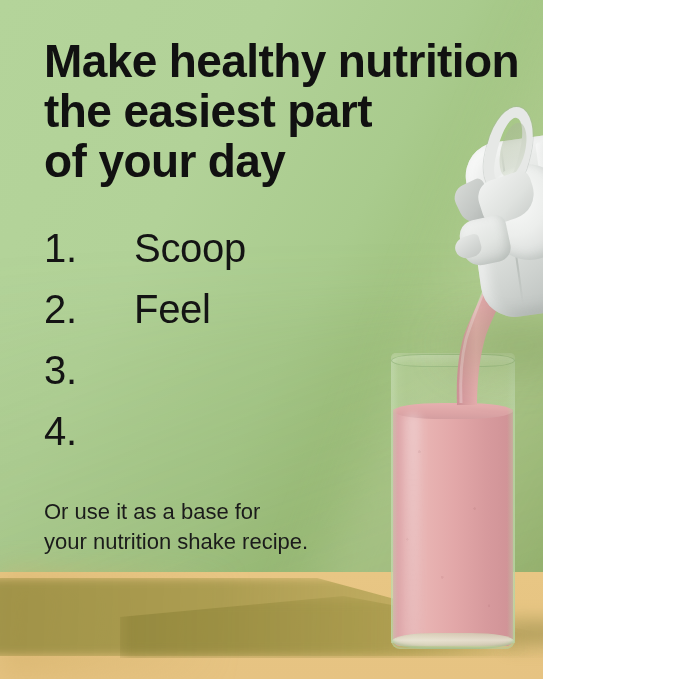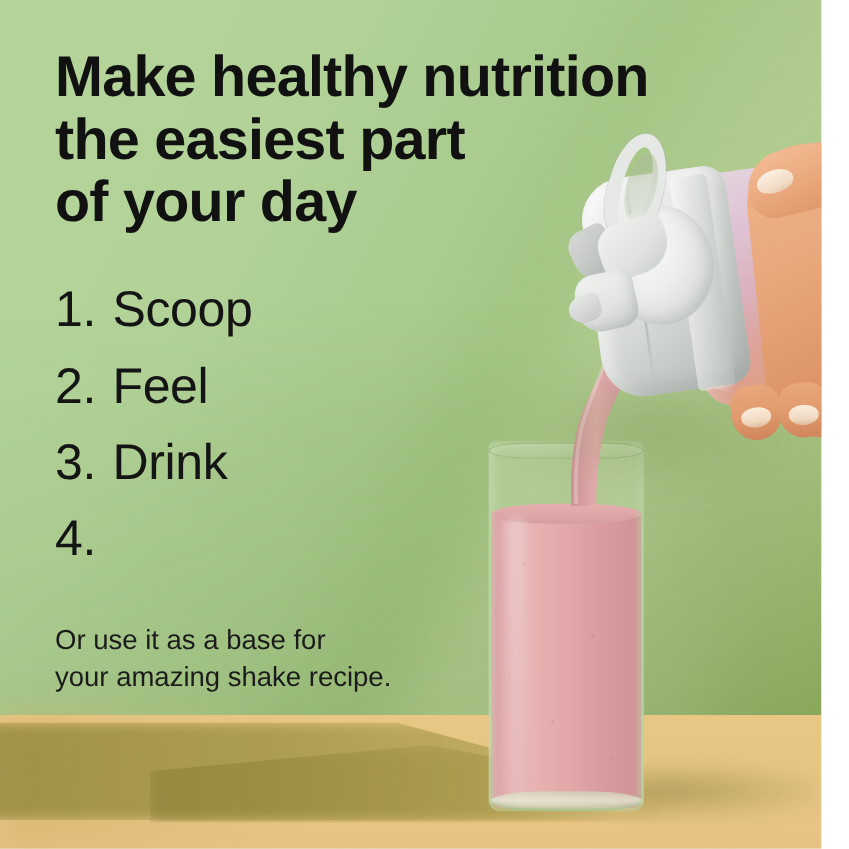--- a/index.html
+++ b/index.html
@@ -2,21 +2,21 @@
 <html><head>
 <meta charset="utf-8">
 <style>
   html, body {
     margin: 0;
     padding: 0;
     background: #ffffff;
   }
   .stage {
     position: relative;
-    width: 657px;
+    width: 543px;
     height: 679px;
     overflow: hidden;
     font-family: "Liberation Sans", sans-serif;
     text-decoration: underline;
     -webkit-font-smoothing: antialiased;
   }
 
   
   .wall {
     position: absolute;
@@ -111,21 +111,21 @@
     font-size: 40px;
     line-height: 1;
     color: #141414;
     margin-bottom: 21px;
     letter-spacing: -0.3px;
   }
   .step-num {
     min-width: 46px;
     flex: 0 0 auto;
   }
-  .step-label { flex: 0 0 auto; }
+  .step-label { flex: 0 0 auto; margin-left: 44px; }
   .subtext {
     position: absolute;
     left: 44px; top: 497px;
     width: 330px;
     font-size: 22px;
     line-height: 1.36;
     color: #1b1b1b;
     white-space: pre-line;
   }
 
@@ -434,29 +434,28 @@
     <div class="step">
       <span class="step-num">1.</span>
       <span class="step-label">Scoop</span>
     </div>
     <div class="step">
       <span class="step-num">2.</span>
       <span class="step-label">Feel</span>
     </div>
     <div class="step">
       <span class="step-num">3.</span>
-      <span class="step-label">Drink</span>
     </div>
     <div class="step">
       <span class="step-num">4.</span>
     </div>
   </div>
 
   <div class="subtext">Or use it as a base for
-your amazing shake recipe.</div>
+your nutrition shake recipe.</div>
 
   <div class="glass">
     <div class="glass-body"></div>
     <div class="liquid"></div>
     <div class="liquid-surface"></div>
     <div class="liquid-highlight"></div>
     <div class="glass-left-edge"></div>
     <div class="glass-right-edge"></div>
     <div class="glass-rim"></div>
     <div class="glass-base"></div>

